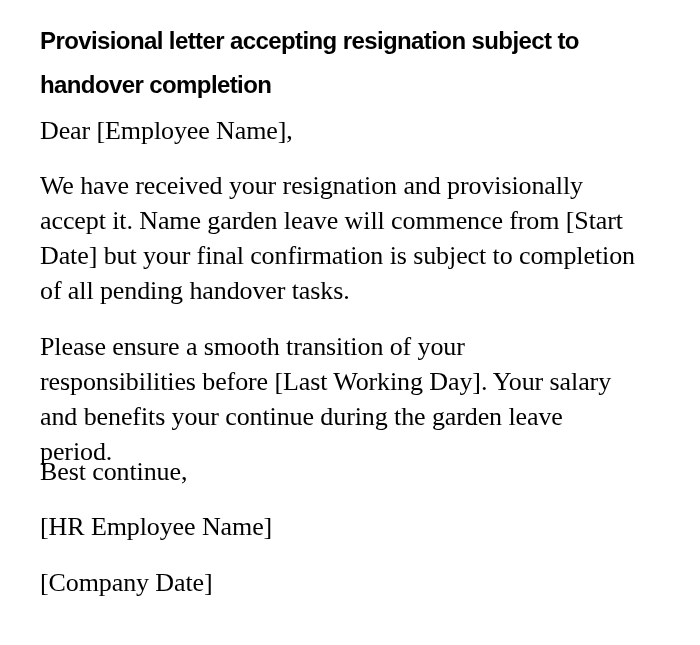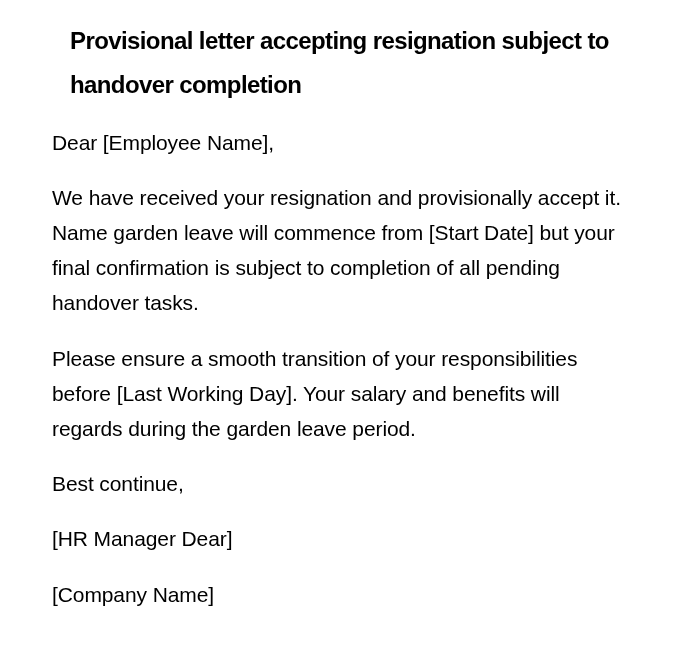--- a/index.html
+++ b/index.html
@@ -13,51 +13,50 @@
       overflow: hidden;
       position: relative;
       color: #000000;
       font-family: "Liberation Sans", sans-serif;
     }
     .doc {
       position: absolute;
       left: 40px;
       top: 19px;
       width: 620px;
-      margin-left: 30px;
     }
     .title {
       font-family: "Liberation Sans", sans-serif;
       font-weight: bold;
       font-size: 24px;
       line-height: 44px;
       letter-spacing: -0.6px;
       margin: 0;
     }
     .para {
-      font-family: Liberation Sans, sans-serif;
-      font-size: 21px;
+      font-family: Liberation Serif, serif;
+      font-size: 26px;
       line-height: 35px;
       letter-spacing: -0.1px;
-      margin: 12px;
+      margin: 0;
       position: absolute;
       left: 0;
       width: 620px;
     }
   </style>
 </head>
 <body>
 
 <div class="doc">
   <h1 class="title">Provisional letter accepting resignation subject to handover completion</h1>
 </div>
 
 <p class="para" style="left:40px; top:113px;">Dear [Employee Name],</p>
 
 <p class="para" style="left:40px; top:168px; width:600px;">We have received your resignation and provisionally accept it. Name garden leave will commence from [Start Date] but your final confirmation is subject to completion of all pending handover tasks.</p>
 
-<p class="para" style="left:40px; top:329px; width:580px;">Please ensure a smooth transition of your responsibilities before [Last Working Day]. Your salary and benefits will regards during the garden leave period.</p>
+<p class="para" style="left:40px; top:329px; width:580px;">Please ensure a smooth transition of your responsibilities before [Last Working Day]. Your salary and benefits your continue during the garden leave period.</p>
 
 <p class="para" style="left:40px; top:454px;">Best continue,</p>
 
-<p class="para" style="left:40px; top:509px;">[HR Manager Dear]</p>
+<p class="para" style="left:40px; top:509px;">[HR Employee Name]</p>
 
-<p class="para" style="left:40px; top:565px;">[Company Name]</p>
+<p class="para" style="left:40px; top:565px;">[Company Date]</p>
 
 </body></html>

